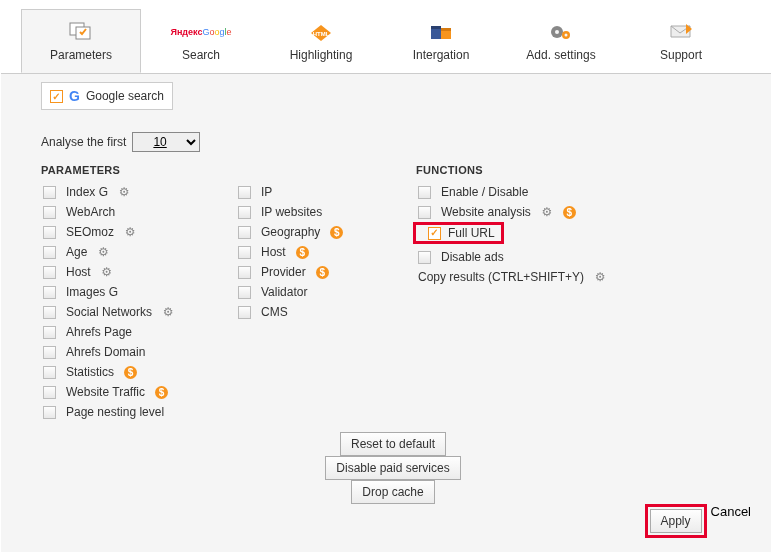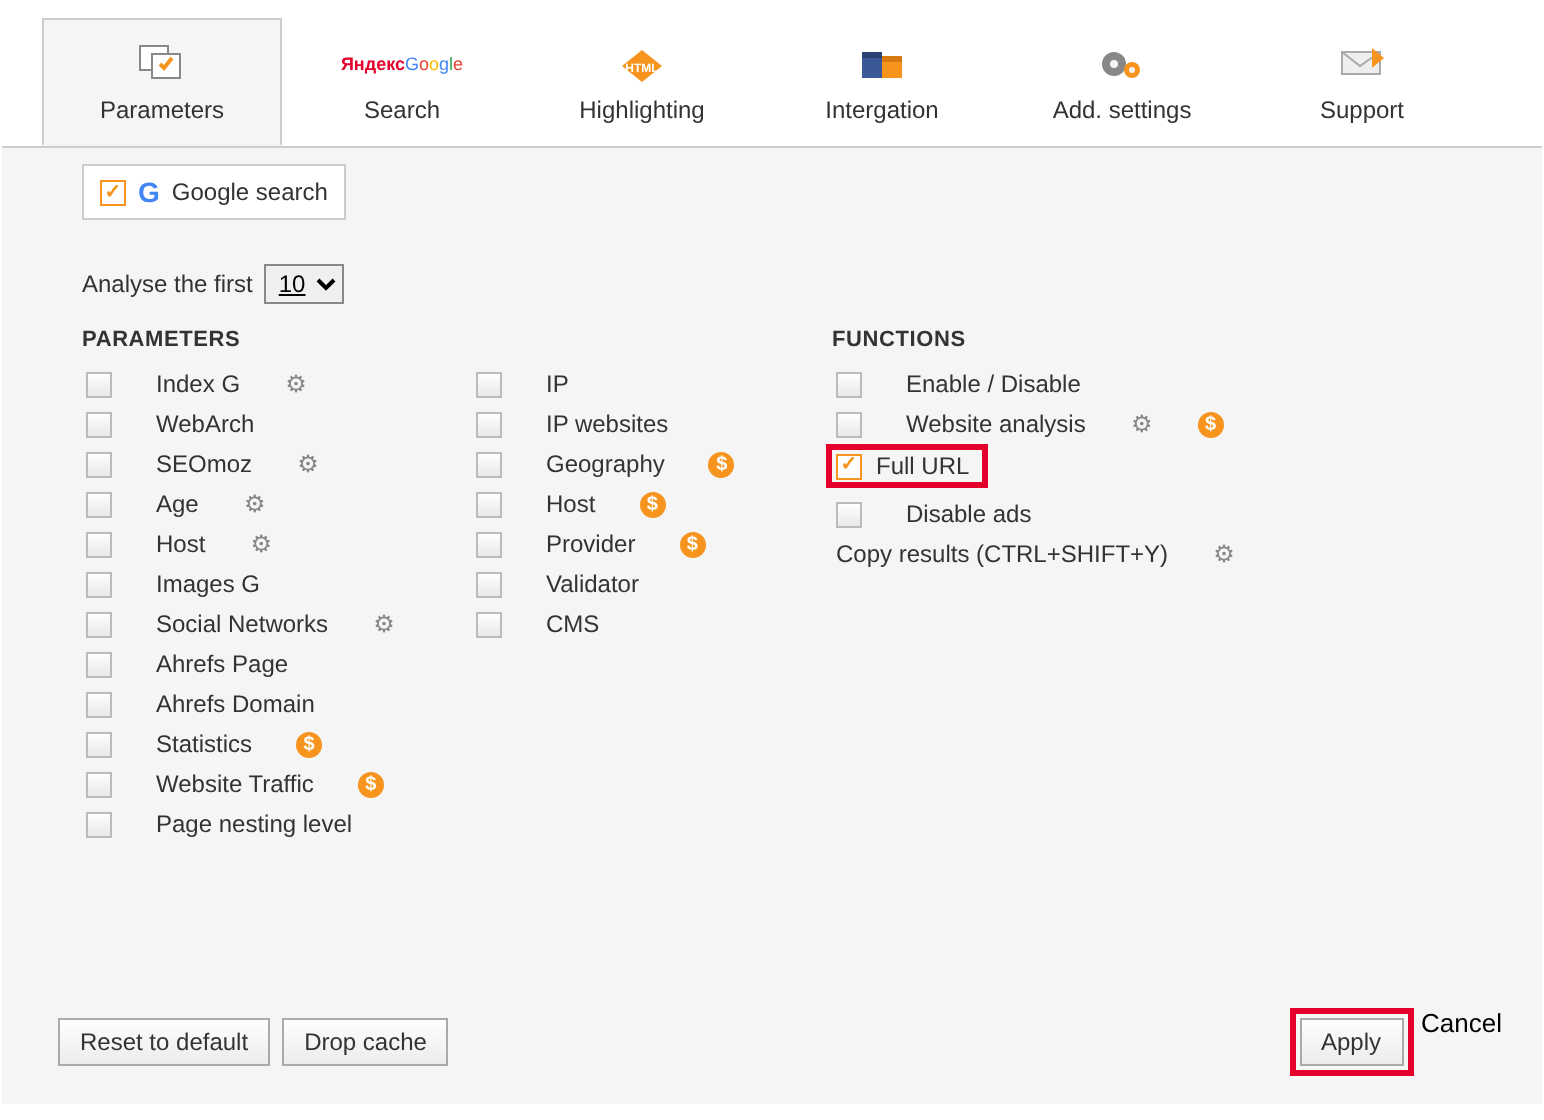--- a/index.html
+++ b/index.html
@@ -14,37 +14,37 @@
   
   .content { background: #f5f5f5; height: 478px; position: relative; padding-top: 8px; }
   .subtab { position: absolute; left: 40px; top: 8px; background: #fff; border: 1px solid #ccc; padding: 5px 8px; display: flex; align-items: center; gap: 6px; font-size: 12px; }
   .subtab-check { width: 13px; height: 13px; border: 1px solid #f7941d; display: inline-flex; align-items: center; justify-content: center; }
   .subtab-check::after { content: "✓"; color: #f7941d; font-size: 10px; font-weight: bold; }
   .google-g { font-weight: bold; font-size: 14px; }
   .g1{color:#4285f4}.g2{color:#ea4335}.g3{color:#fbbc05}.g4{color:#4285f4}.g5{color:#34a853}.g6{color:#ea4335}
   
   .panel { padding: 50px 40px 15px 40px; }
   .analyse-row { margin-bottom: 12px; display: flex; align-items: center; gap: 6px; }
-  .analyse-row select { border: 1px solid #888; font-size: 12px; padding: 1px 2px; text-decoration: underline; }
+  .analyse-row select { border: 1px solid #888; font-size: 12px; padding: 1px 16px; text-decoration: underline; }
   
   .cols { display: flex; gap: 20px; }
   .col1 { width: 175px; }
   .col2 { width: 160px; }
   .col3 { width: 230px; }
   .section-hdr { font-weight: bold; font-size: 11px; letter-spacing: 0.3px; margin-bottom: 6px; color: #333; }
-  .opt { display: flex; align-items: center; gap: 22px; padding: 3px 0 3px 2px; font-size: 12px; color: #333; }
+  .opt { display: flex; align-items: center; gap: 10px; padding: 3px 0 3px 2px; font-size: 12px; color: #333; }
   .cb { width: 13px; height: 13px; border: 1px solid #bbb; background: linear-gradient(#fefefe,#e8e8e8); display: inline-flex; align-items: center; justify-content: center; flex-shrink:0; }
   .cb.checked { border-color: #f7941d; background: #fff; }
   .cb.checked::after { content:"✓"; color:#f7941d; font-size:10px; font-weight:bold; line-height:1; }
   .gear { width: 12px; height: 12px; display:inline-flex; align-items:center; justify-content:center; color:#888; }
   .coin { width: 13px; height: 13px; border-radius: 50%; background:#f7941d; color:#fff; font-size:10px; font-weight:bold; display:inline-flex; align-items:center; justify-content:center; }
   
-  .highlight-box { border: 3px solid #e4002b; padding: 1px 6px 1px 2px; margin-left: -3px; display: inline-flex; align-items: center; gap: 7px; }
-  
-  .footer { position:absolute; bottom:14px; left:28px; right:20px; display:flex; align-items:center; }
+  .highlight-box { border: 3px solid #e4002b; padding: 1px 6px 1px 12px; margin-left: -3px; display: inline-flex; align-items: center; gap: 7px; }
+  
+  .footer { position:absolute; bottom:14px; left:40px; right:20px; display:flex; align-items:center;flex-direction:column; }
   .btn { background: linear-gradient(#fefefe,#ececec); border:1px solid #aaa; padding:4px 10px; font-size:12px; color:#333; cursor:pointer; margin-right:6px; }
   .footer-right { margin-left:auto; display:flex; align-items:flex-start; gap:4px; }
   .apply-wrap { border:3px solid #e4002b; padding:2px; display:inline-block; }
   .cancel { font-size:13px; color:#000000; cursor:pointer; }
 </style>
 </head>
 <body>
 <div class="wrapper">
 
 <div class="tabs">
@@ -240,20 +240,21 @@
         <div class="opt" style="padding-left:2px">
               <span>Copy results (CTRL+SHIFT+Y)</span>
               <span class="gear">⚙</span>
             </div>
       </div>
     </div>
   </div>
 
   <div class="footer">
     <button class="btn">Reset to default</button>
+    <button class="btn">Disable paid services</button>
     <button class="btn">Drop cache</button>
     <div class="footer-right">
       <span class="apply-wrap">
         <button class="btn" style="margin:0">Apply</button>
       </span>
       <span class="cancel">Cancel</span>
     </div>
   </div>
 </div>
 

